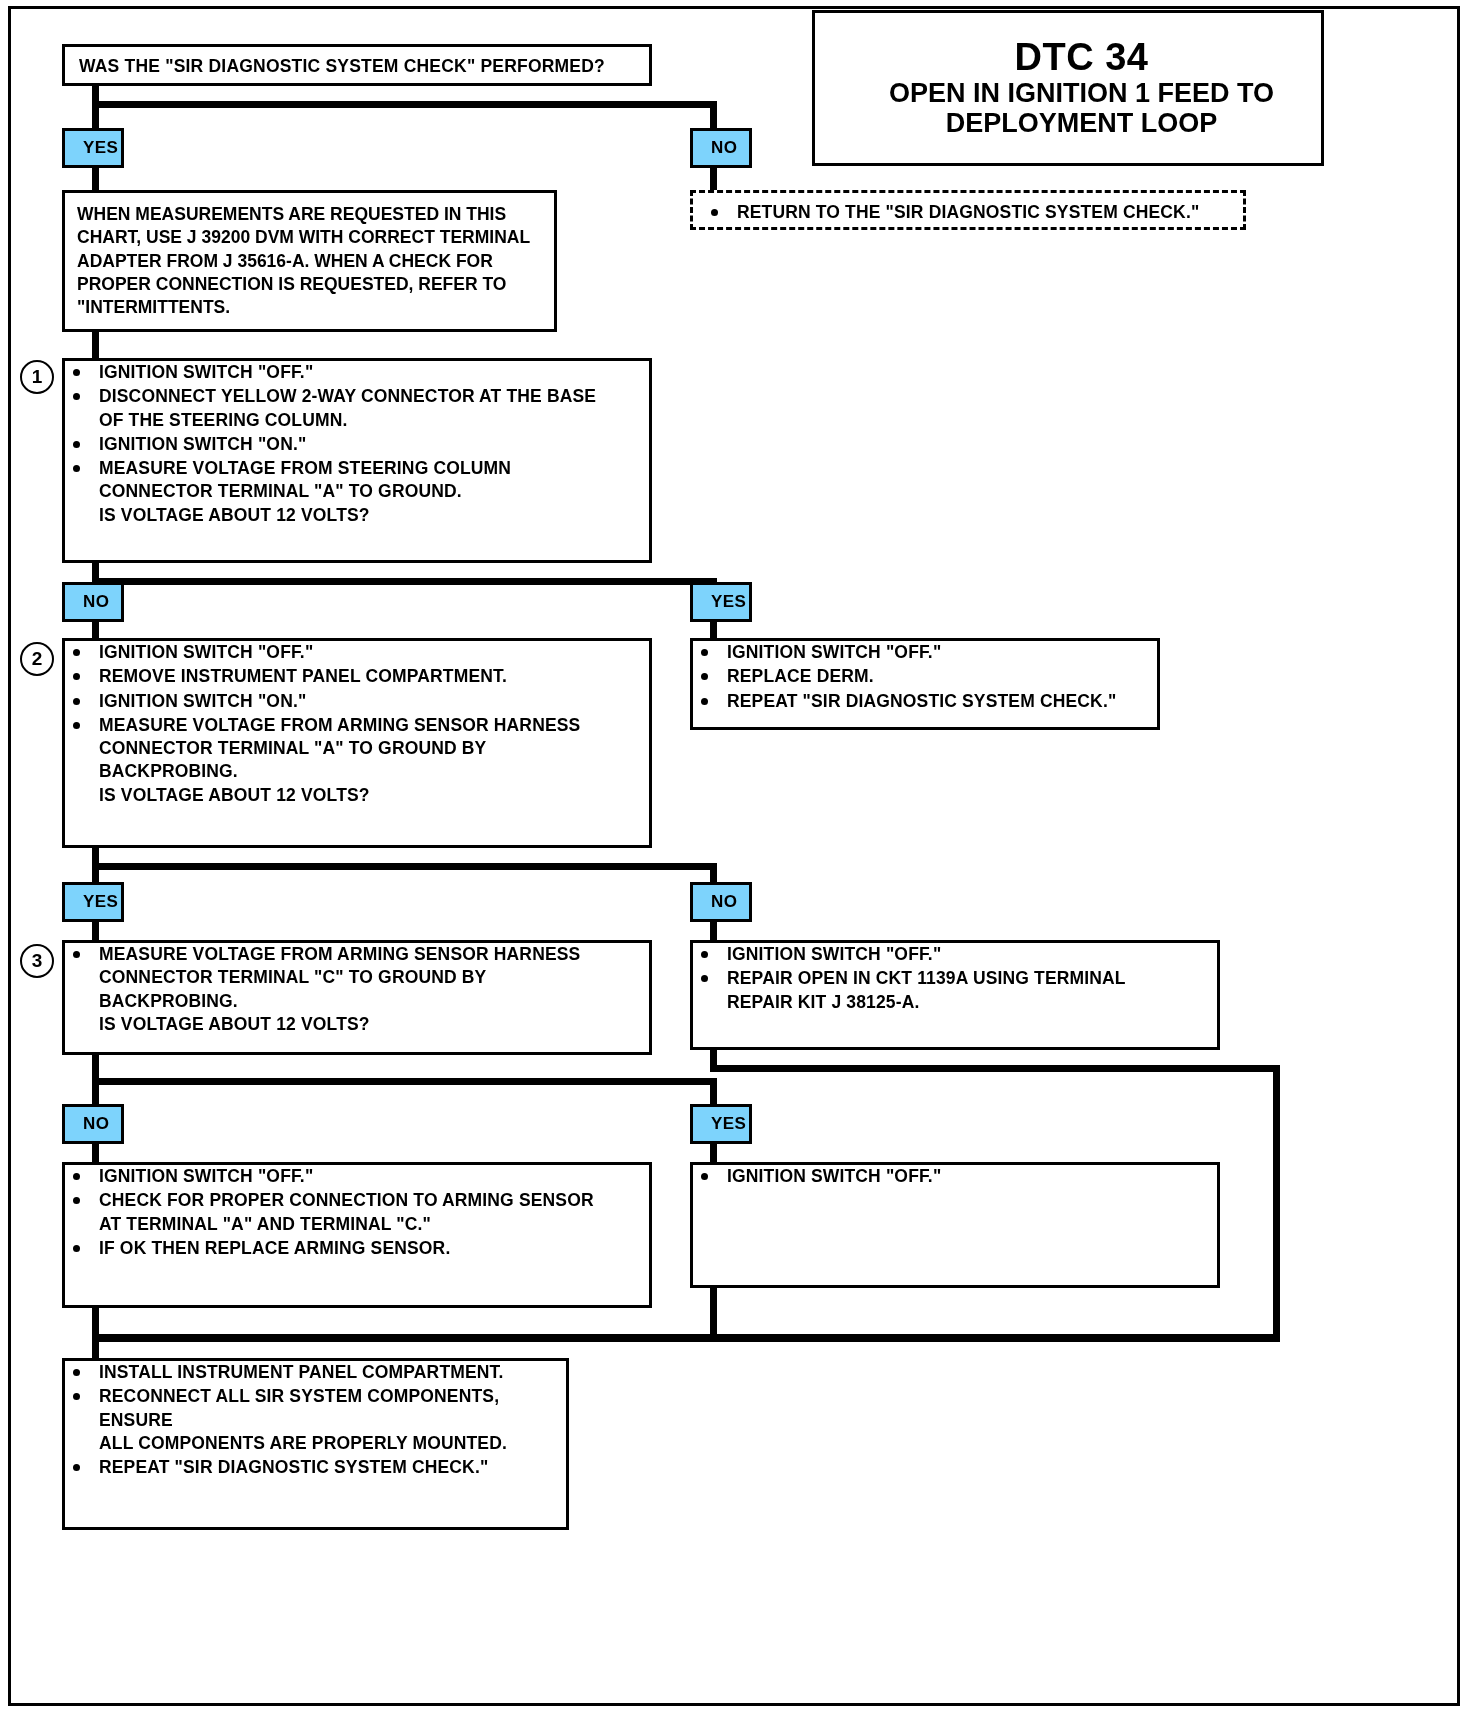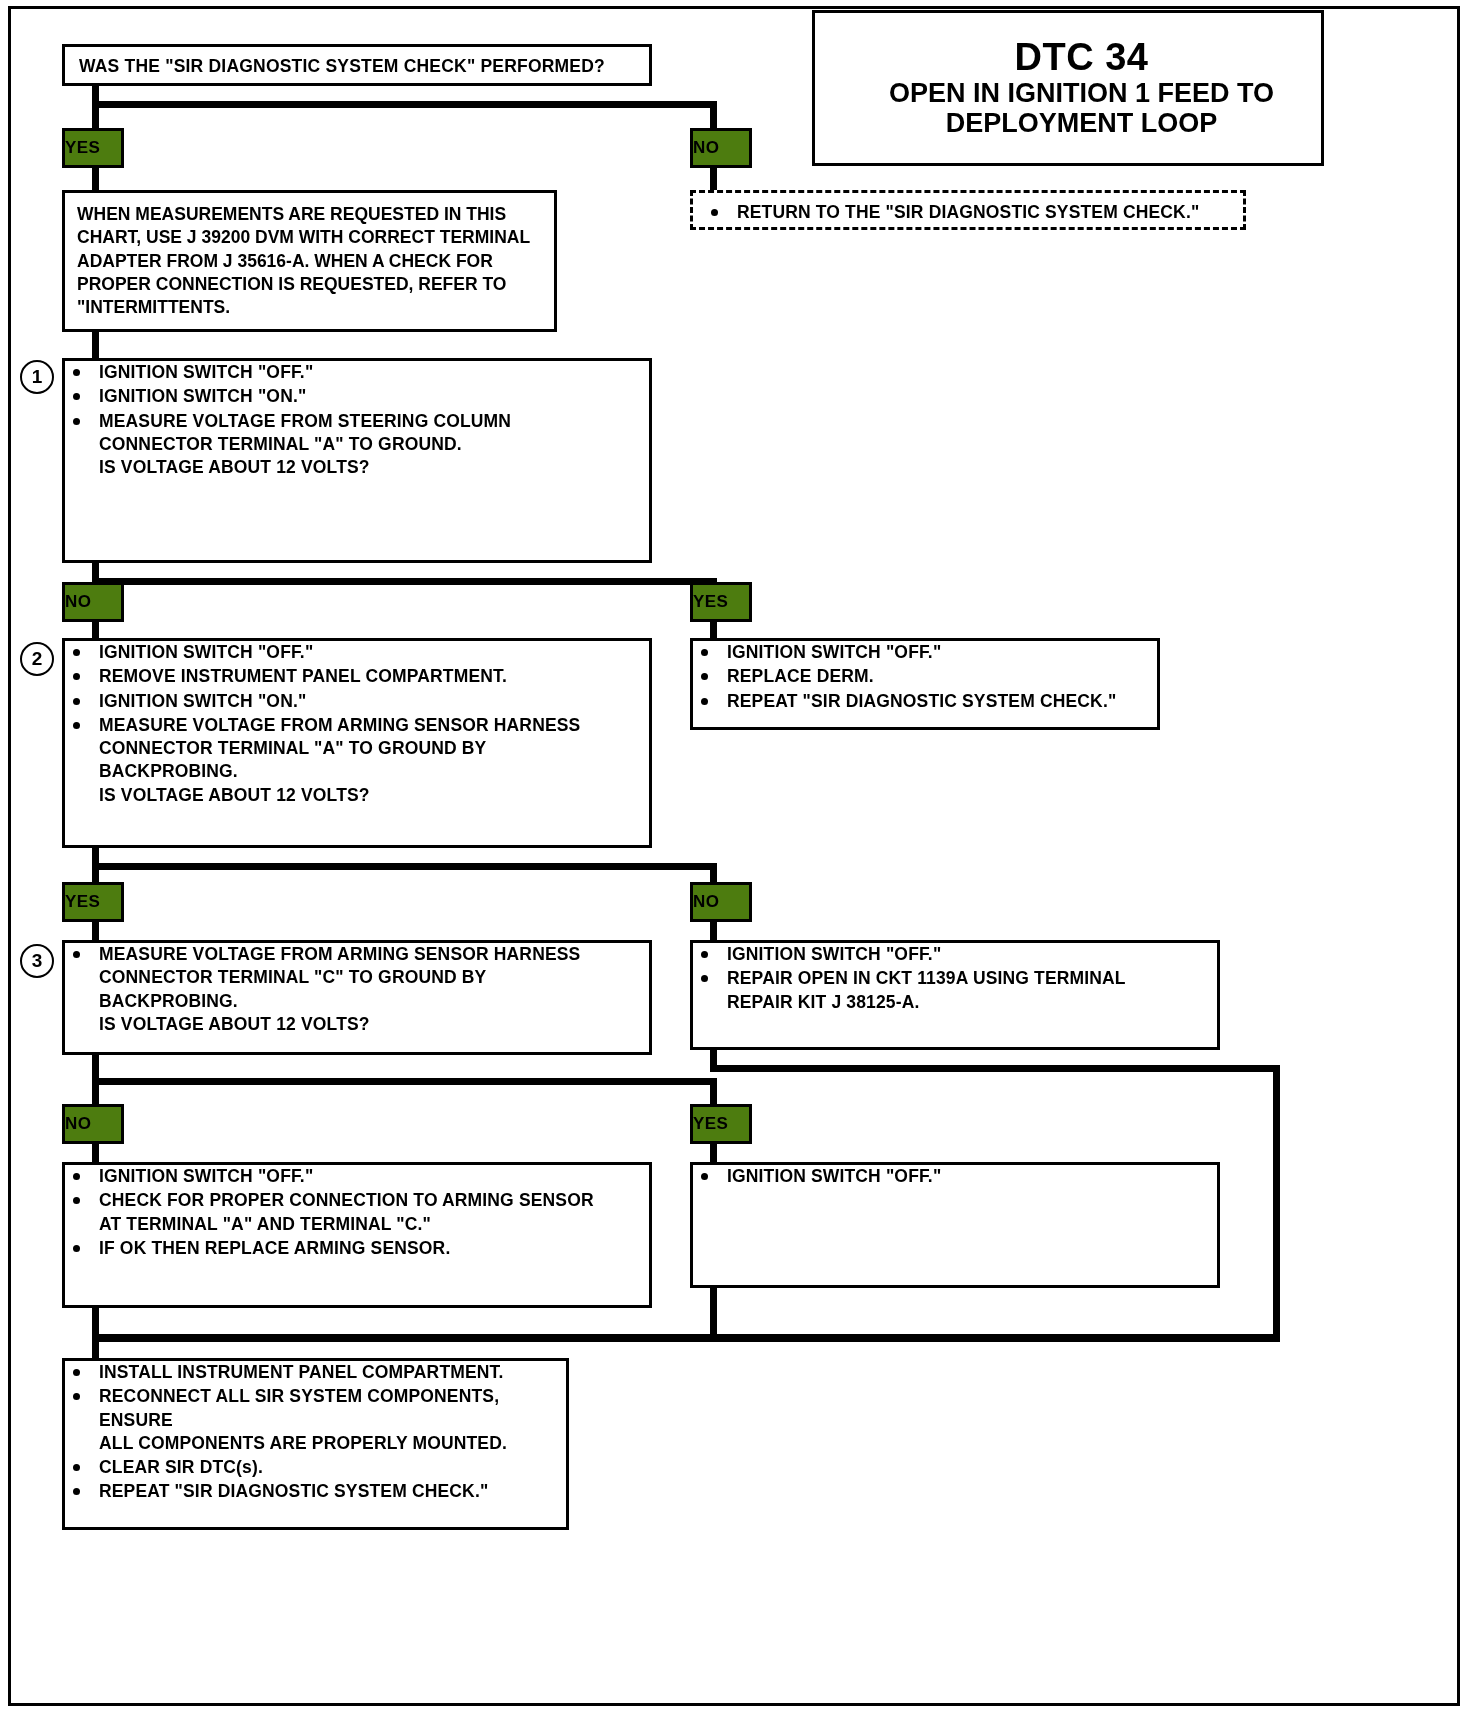--- a/index.html
+++ b/index.html
@@ -10,22 +10,22 @@
   .page-border{position:absolute;left:8px;top:6px;width:1452px;height:1700px;border:3px solid #000;box-sizing:border-box;}
 
   
   .box{position:absolute;border:3px solid #000;background:#fff;box-sizing:border-box;}
   .box.dashed{border:3px dashed #000;}
   .title-box{position:absolute;border:3px solid #000;background:#fff;box-sizing:border-box;
              display:flex;flex-direction:column;align-items:center;justify-content:center;}
   .title-main{font-size:38px;font-weight:bold;letter-spacing:.5px;line-height:1.05;}
   .title-sub{font-size:27px;font-weight:bold;text-align:center;line-height:1.12;}
 
-  .yn{position:absolute;border:3px solid #000;background:#4d7c0f;box-sizing:border-box;
-      display:flex;align-items:center;padding-left:0;font-size:17px;font-weight:bold;letter-spacing:.4px;}
+  .yn{position:absolute;border:3px solid #000;background:#7dd3fc;box-sizing:border-box;
+      display:flex;align-items:center;padding-left:18px;font-size:17px;font-weight:bold;letter-spacing:.4px;}
 
   .qtext{position:absolute;font-size:17.5px;font-weight:bold;letter-spacing:.2px;}
 
   
   ul.bl{list-style:none;margin:0;padding:0;}
   ul.bl li{position:relative;padding-left:34px;font-size:17.5px;font-weight:bold;
            line-height:1.33;letter-spacing:.15px;margin-bottom:1px;white-space:pre-line;}
   ul.bl li::before{content:"";position:absolute;left:8px;top:8px;width:7px;height:7px;
                    background:#000;border-radius:50%;}
   .boxpad{padding:11px 10px 8px 12px;}
@@ -79,20 +79,22 @@
     </ul>
   </div>
 
   <div class="ln" style="left:92px;top:332px;width:7px;height:28px;"></div>
   <div class="circ" style="left:20px;top:360px;">
     <span>1</span>
   </div>
   <div class="box" style="left:62px;top:358px;width:590px;height:205px;">
     <ul class="bl boxpad">
       <li>IGNITION SWITCH "OFF."</li>
+      <li>DISCONNECT YELLOW 2-WAY CONNECTOR AT THE BASE
+OF THE STEERING COLUMN.</li>
       <li>IGNITION SWITCH "ON."</li>
       <li>MEASURE VOLTAGE FROM STEERING COLUMN
 CONNECTOR TERMINAL "A" TO GROUND.
 IS VOLTAGE ABOUT 12 VOLTS?</li>
     </ul>
   </div>
 
   <div class="ln" style="left:92px;top:563px;width:7px;height:22px;"></div>
   <div class="ln" style="left:92px;top:578px;width:625px;height:7px;"></div>
   <div class="ln" style="left:92px;top:578px;width:7px;height:22px;"></div>
@@ -202,18 +204,17 @@
 
   <div class="ln" style="left:92px;top:1308px;width:7px;height:52px;"></div>
   <div class="ln" style="left:710px;top:1288px;width:7px;height:52px;"></div>
   <div class="ln" style="left:92px;top:1334px;width:1188px;height:8px;"></div>
 
   <div class="box" style="left:62px;top:1358px;width:507px;height:172px;">
     <ul class="bl boxpad">
       <li>INSTALL INSTRUMENT PANEL COMPARTMENT.</li>
       <li>RECONNECT ALL SIR SYSTEM COMPONENTS, ENSURE
 ALL COMPONENTS ARE PROPERLY MOUNTED.</li>
-      <li>CLEAR SIR DTC(s).</li>
       <li>REPEAT "SIR DIAGNOSTIC SYSTEM CHECK."</li>
     </ul>
   </div>
 
 </div>
 
 </body></html>

